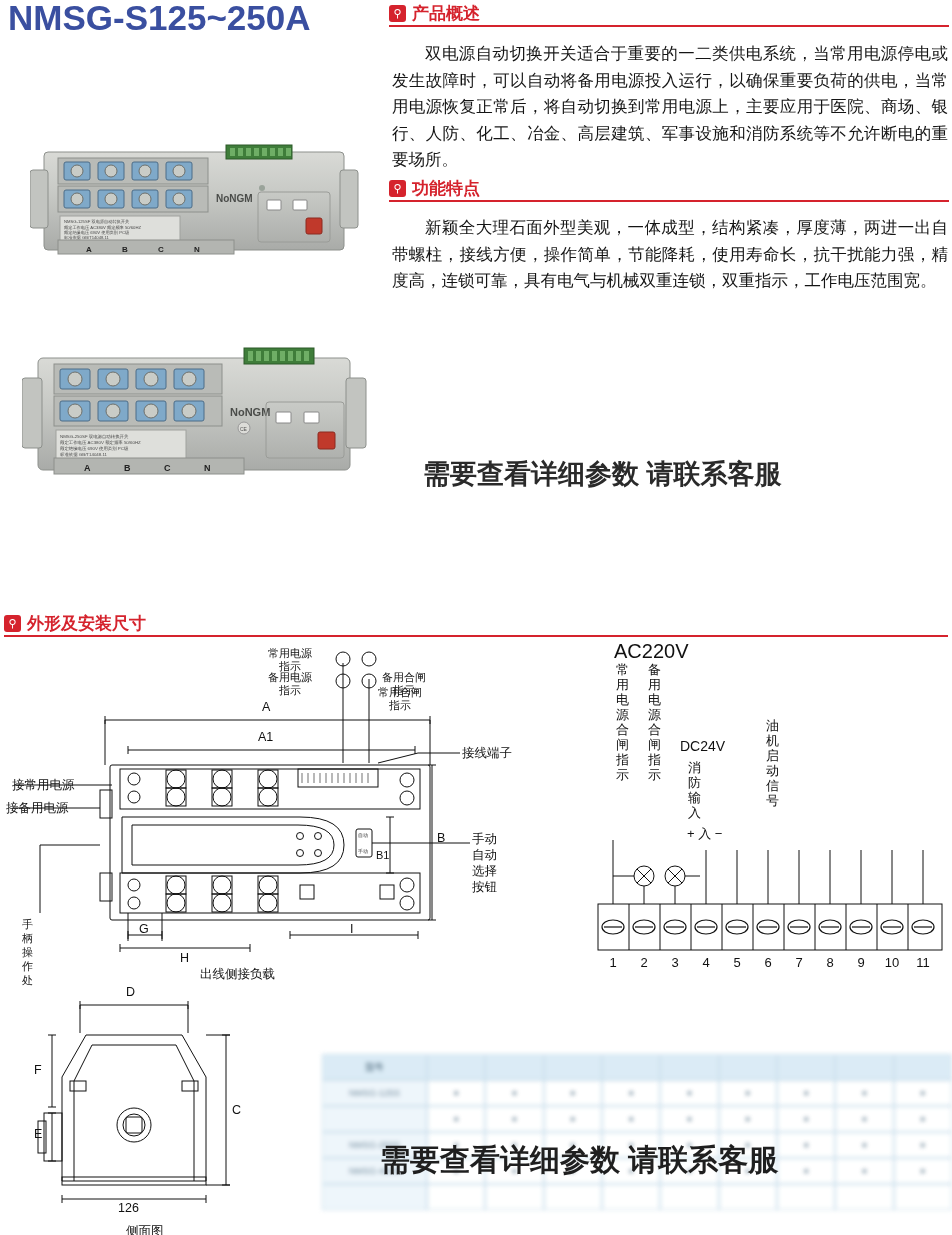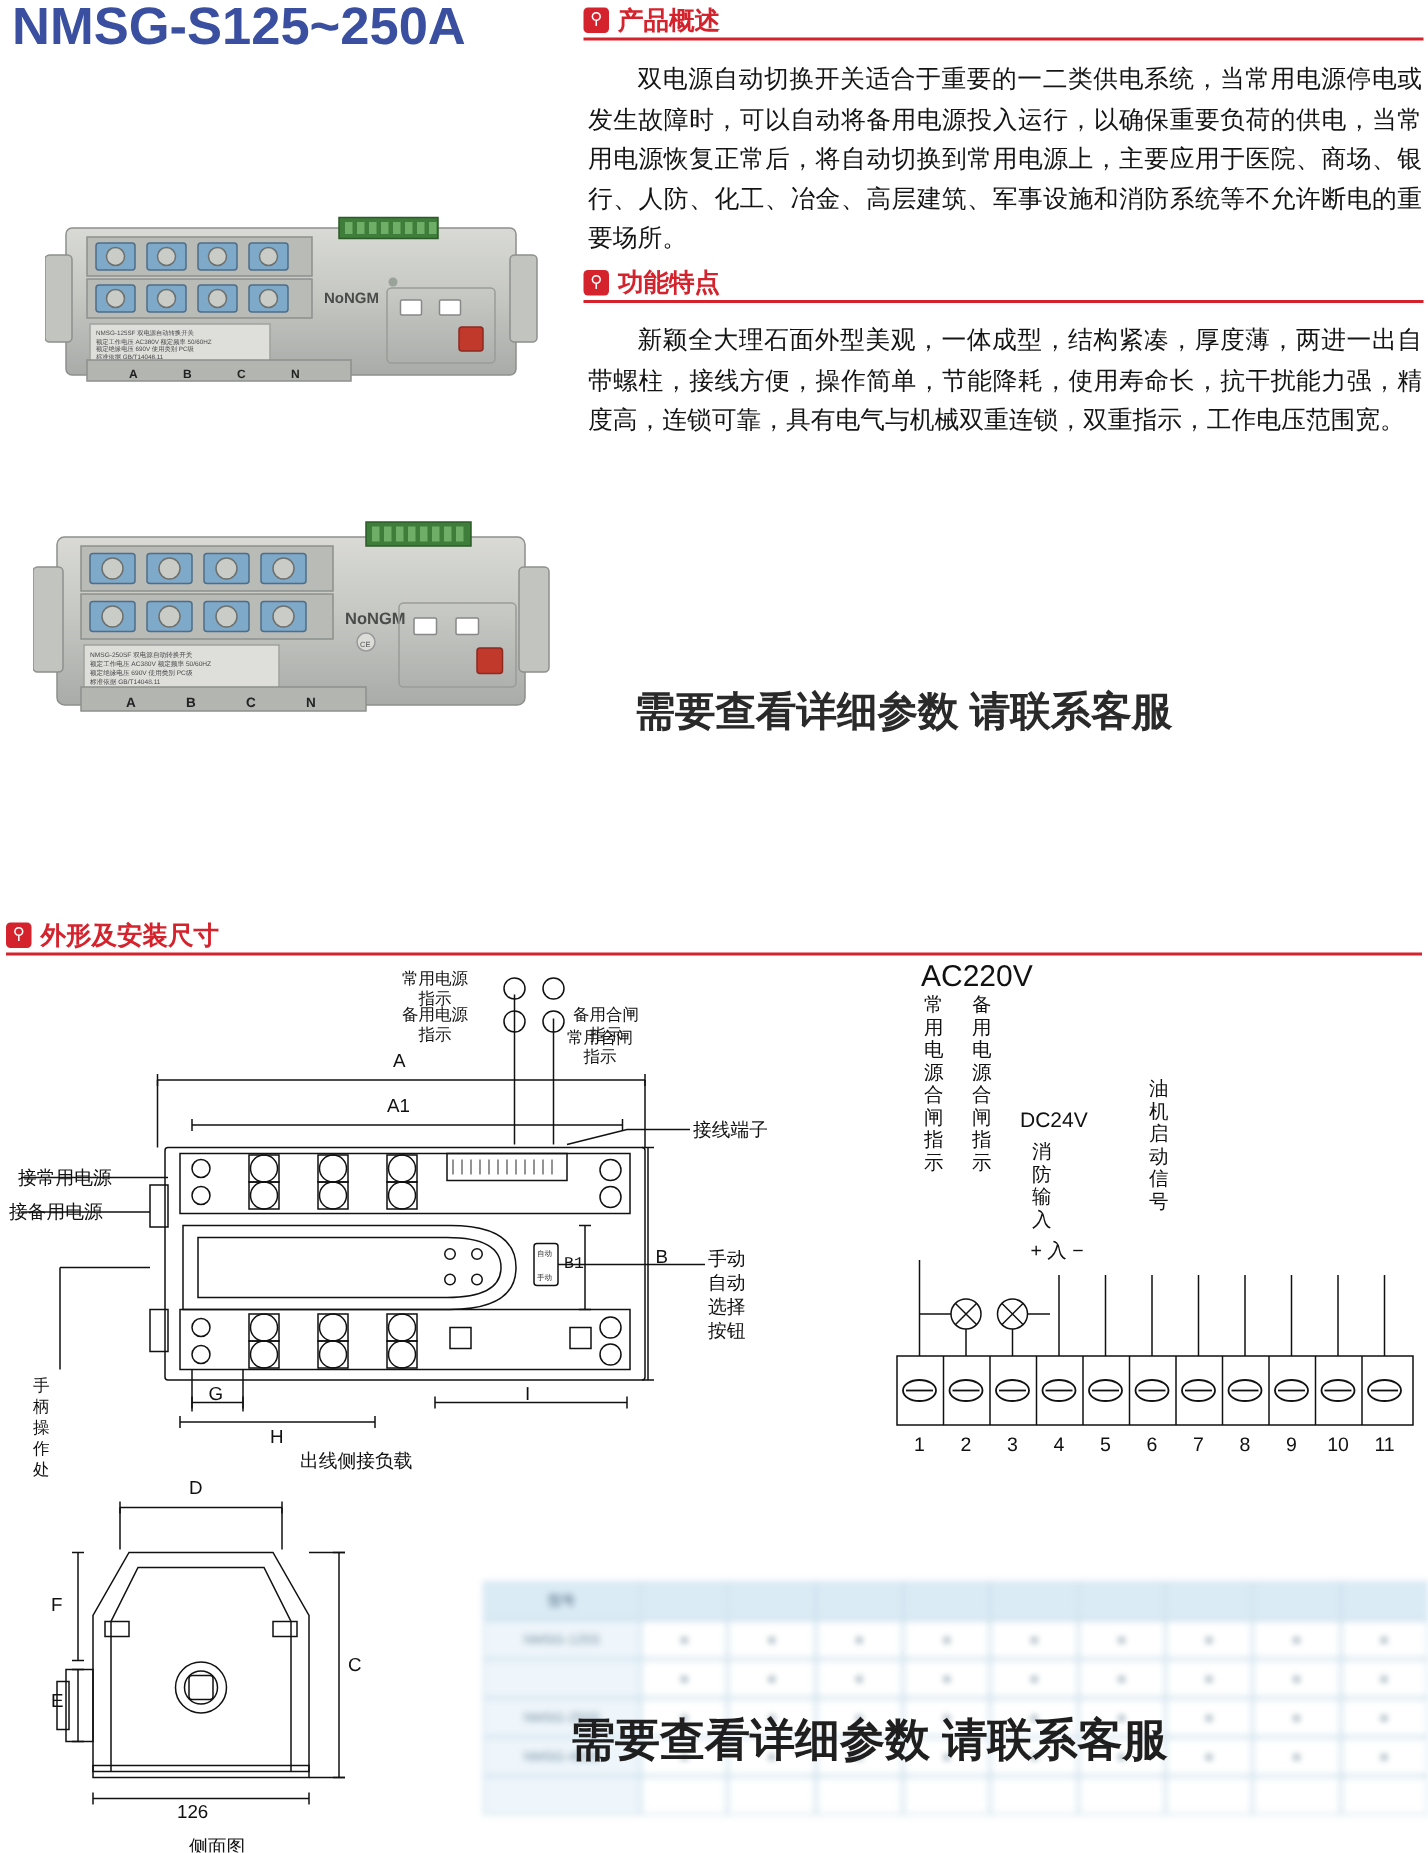--- a/index.html
+++ b/index.html
@@ -408,21 +408,21 @@
     </svg>
 
     <div class="lbl-sm" style="left:268px; top:2px; text-align:center; line-height:13px;">常用电源<br>指示</div>
     <div class="lbl-sm" style="left:378px; top:2px; text-align:center; line-height:13px;margin-top:39px;">常用合闸<br>指示</div>
     <div class="lbl-sm" style="left:268px; top:26px; text-align:center; line-height:13px;">备用电源<br>指示</div>
     <div class="lbl-sm" style="left:382px; top:26px; text-align:center; line-height:13px;">备用合闸<br>指示</div>
 
     <div class="lbl" style="left:262px; top:55px;">A</div>
     <div class="lbl" style="left:258px; top:85px;">A1</div>
     <div class="lbl" style="left:437px; top:186px;">B</div>
-    <div class="lbl" style="left:376px; top:192px; font-size:11px;font-family:Liberation Mono, monospace;">B1</div>
+    <div class="lbl" style="left:376px; top:204px; font-size:11px;">B1</div>
     <div class="lbl" style="left:139px; top:277px;">G</div>
     <div class="lbl" style="left:180px; top:306px;">H</div>
     <div class="lbl" style="left:350px; top:277px;">I</div>
 
     <div class="lbl" style="left:12px; top:132px;">接常用电源</div>
     <div class="lbl" style="left:6px; top:155px;font-family:Liberation Serif, serif;">接备用电源</div>
     <div class="lbl-sm" style="left:22px; top:272px; text-align:center; line-height:14px;">手<br>柄<br>操<br>作<br>处</div>
 
     <div class="lbl" style="left:462px; top:100px;">接线端子</div>
     <div class="lbl-sm" style="left:472px; top:186px; line-height:16px; font-size:12.5px;">手动<br>自动<br>选择<br>按钮</div>

